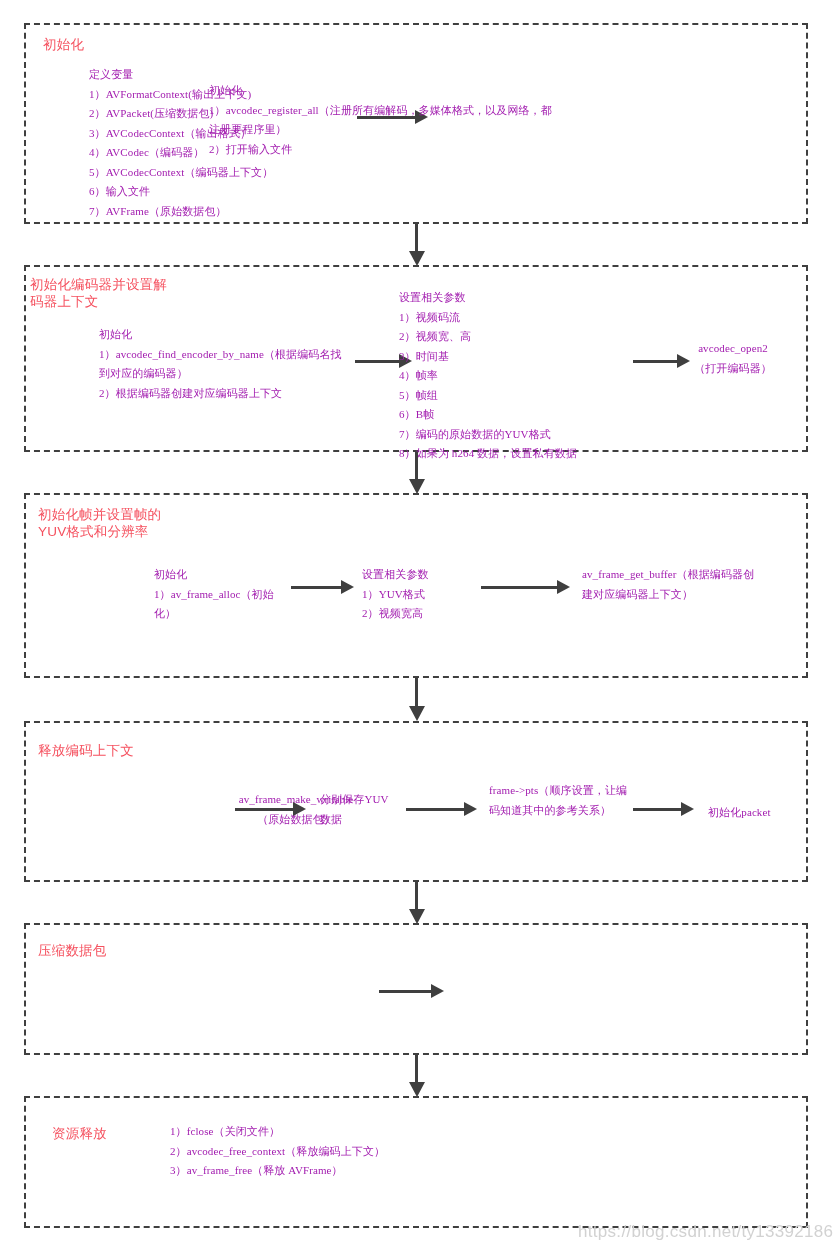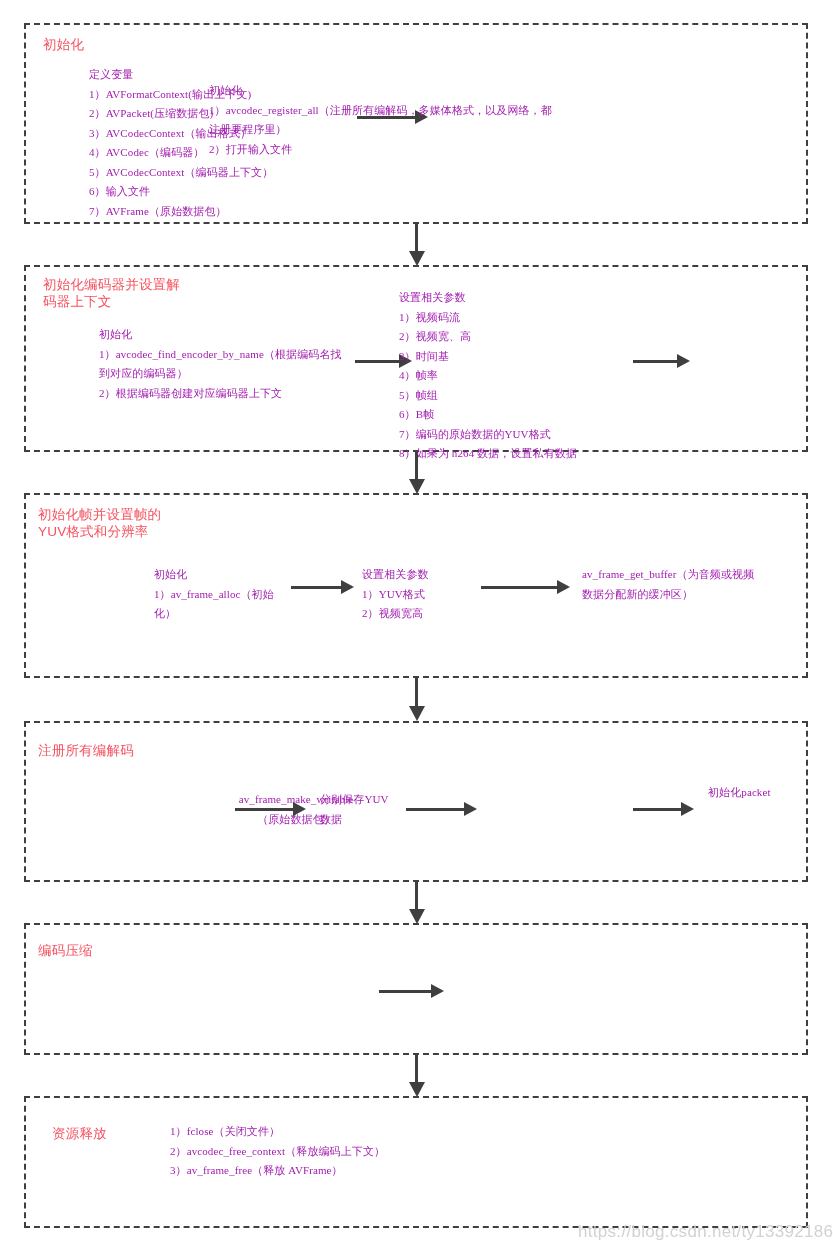--- a/index.html
+++ b/index.html
@@ -134,21 +134,21 @@
 1）avcodec_register_all（注册所有编解码，多媒体格式，以及网络，都注册要程序里）
 2）打开输入文件</div>
   </div>
 
   <div class="varrow" style="left:409px; top:224px; height:42px;">
     <div class="shaft" style="height:29px;"></div>
     <div class="head" style="top:27px;"></div>
   </div>
 
   <div class="stage" style="top:265px; height:187px;">
-    <div class="stage-title" style="left:17px; top:9px;">初始化编码器并设置解
+    <div class="stage-title" style="left:4px; top:9px;">初始化编码器并设置解
     码器上下文</div>
 
     <div class="node" style="left:73px; top:58px; width:250px;">初始化
 1）avcodec_find_encoder_by_name（根据编码名找到对应的编码器）
 2）根据编码器创建对应编码器上下文</div>
 
     <div class="harrow" style="left:329px; top:87px; width:58px;">
       <div class="shaft" style="width:46px;"></div>
       <div class="head" style="left:44px;"></div>
     </div>
@@ -161,20 +161,22 @@
 5）帧组
 6）B帧
 7）编码的原始数据的YUV格式
 8）如果为 h264 数据，设置私有数据</div>
 
     <div class="harrow" style="left:607px; top:87px; width:58px;">
       <div class="shaft" style="width:46px;"></div>
       <div class="head" style="left:44px;"></div>
     </div>
 
+    <div class="node center" style="left:637px; top:72px; width:140px;">avcodec_open2
+（打开编码器）</div>
   </div>
 
   <div class="varrow" style="left:409px; top:452px; height:42px;">
     <div class="shaft" style="height:29px;"></div>
     <div class="head" style="top:27px;"></div>
   </div>
 
   <div class="stage" style="top:493px; height:185px;">
     <div class="stage-title" style="left:12px; top:11px;">初始化帧并设置帧的
  YUV格式和分辨率</div>
@@ -189,63 +191,64 @@
 
     <div class="node" style="left:336px; top:70px; width:140px;">设置相关参数
 1）YUV格式
 2）视频宽高</div>
 
     <div class="harrow" style="left:455px; top:85px; width:90px;">
       <div class="shaft" style="width:78px;"></div>
       <div class="head" style="left:76px;"></div>
     </div>
 
-    <div class="node" style="left:556px; top:70px; width:180px;">av_frame_get_buffer（为音频或视频数据分配新的缓冲区）</div>
+    <div class="node" style="left:556px; top:70px; width:180px;">av_frame_get_buffer（根据编码器创建对应编码器上下文）</div>
   </div>
 
   <div class="varrow" style="left:409px; top:678px; height:43px;">
     <div class="shaft" style="height:30px;"></div>
     <div class="head" style="top:28px;"></div>
   </div>
 
   <div class="stage" style="top:721px; height:161px;">
-    <div class="stage-title" style="left:12px; top:19px;">注册所有编解码</div>
+    <div class="stage-title" style="left:12px; top:19px;">释放编码上下文</div>
 
     <div class="node center" style="left:175px; top:67px; width:190px;">av_frame_make_writable
 （原始数据包）</div>
 
     <div class="harrow" style="left:209px; top:79px; width:72px;">
       <div class="shaft" style="width:60px;"></div>
       <div class="head" style="left:58px;"></div>
     </div>
 
     <div class="node" style="left:294px; top:67px; width:110px;">分别保存YUV
 数据</div>
 
     <div class="harrow" style="left:380px; top:79px; width:72px;">
       <div class="shaft" style="width:60px;"></div>
       <div class="head" style="left:58px;"></div>
     </div>
 
+    <div class="node" style="left:463px; top:58px; width:140px;">frame-&gt;pts（顺序设置，让编码知道其中的参考关系）</div>
 
     <div class="harrow" style="left:607px; top:79px; width:62px;">
       <div class="shaft" style="width:50px;"></div>
       <div class="head" style="left:48px;"></div>
     </div>
 
-    <div class="node" style="left:682px; top:60px; width:120px;">初始化packet</div>
+    <div class="node" style="left:682px; top:80px; width:120px;">初始化packet</div>
   </div>
 
   <div class="varrow" style="left:409px; top:882px; height:42px;">
     <div class="shaft" style="height:29px;"></div>
     <div class="head" style="top:27px;"></div>
   </div>
 
   <div class="stage" style="top:923px; height:132px;">
-    <div class="stage-title" style="left:12px; top:17px;">编码压缩</div>
+    <div class="stage-title" style="left:12px; top:17px;">压缩数据包</div>
 
 
     <div class="harrow" style="left:353px; top:59px; width:66px;">
       <div class="shaft" style="width:54px;"></div>
       <div class="head" style="left:52px;"></div>
     </div>
 
   </div>
 
   <div class="varrow" style="left:409px; top:1055px; height:42px;">

